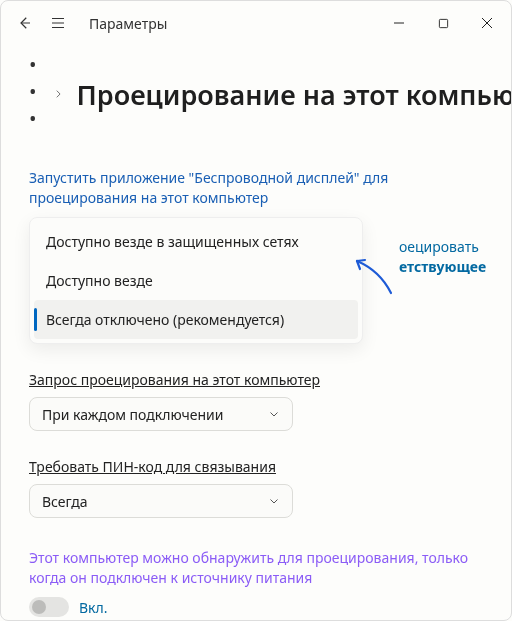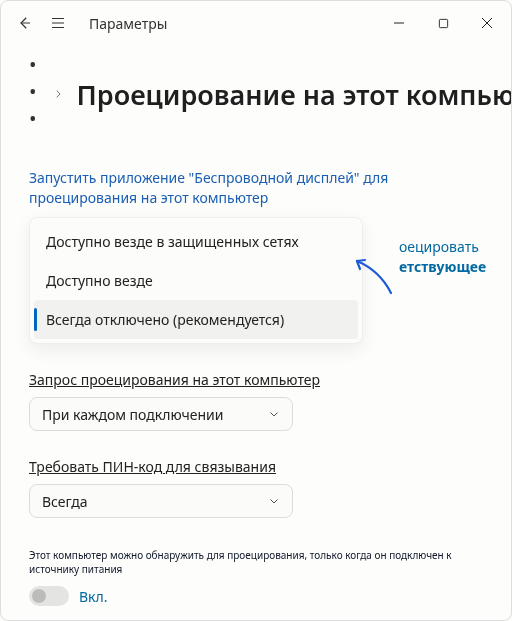--- a/index.html
+++ b/index.html
@@ -96,21 +96,21 @@
     background:#fbfbf9;
     display:flex; align-items:center;
     padding:0 12px;
     justify-content:space-between;
     font-size:14px;
     color:#222;
     gap:16px;
   }
   .combo .chev svg{display:block;}
 
-  .disabled-note { color:#0f172a; font-size:10px; line-height:1.4; margin-top:30px; }
+  .disabled-note { color:#8b5cf6; font-size:14px; line-height:1.4; margin-top:30px; }
 
   .toggle-row { display:flex; align-items:center; gap:10px; margin-top:10px;}
   .toggle {
     width:40px; height:20px; border-radius:10px;
     background:#e4e4e2; position:relative;
   }
   .toggle::after{
     content:""; position:absolute; width:14px; height:14px; border-radius:50%;
     background:#bcbcba; top:3px; left:3px;
   }

